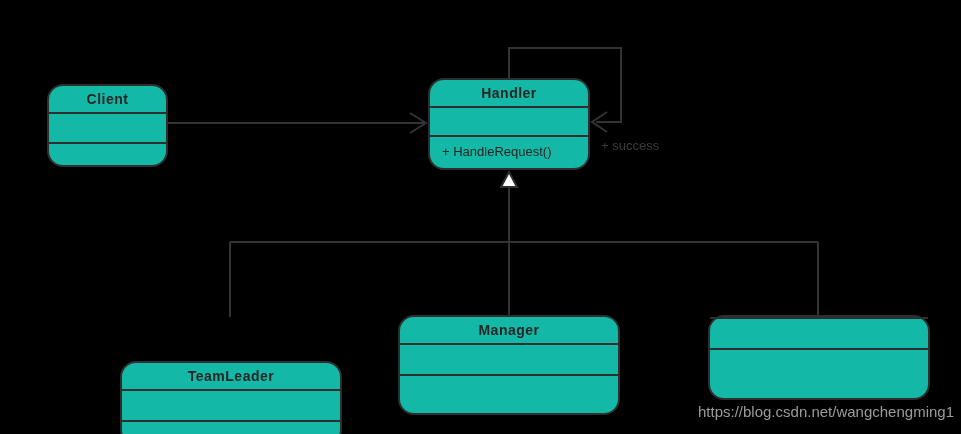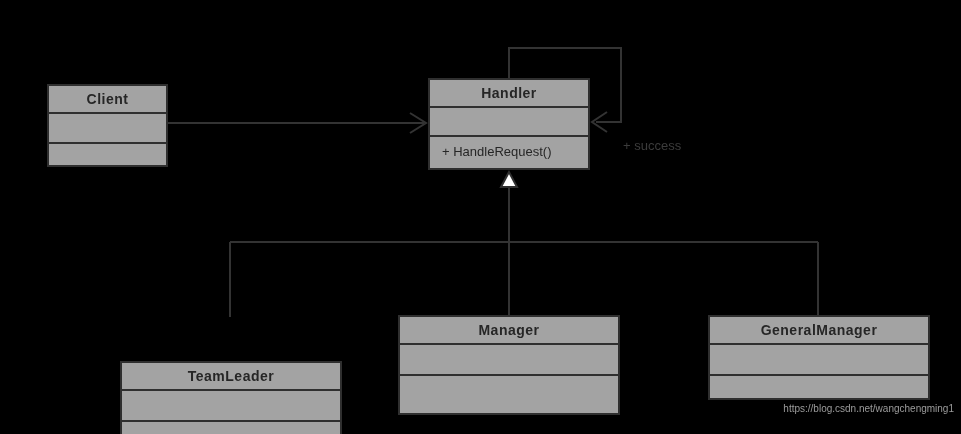--- a/index.html
+++ b/index.html
@@ -11,23 +11,23 @@
     overflow: hidden;
     font-family: "Liberation Sans", sans-serif;
   }
   .edges-layer {
     position: absolute;
     left: 0; top: 0;
     width: 961px; height: 434px;
   }
   .uml-box {
     position: absolute;
-    background: #a3a3a3;
+    background: #14b8a6;
     border: 2px solid #2f2f2f;
-    border-radius: 0;
+    border-radius: 16px;
     box-sizing: border-box;
     color: #262626;
   }
   .uml-title {
     height: 26px;
     line-height: 26px;
     text-align: center;
     font-weight: bold;
     font-size: 14px;
     letter-spacing: 0.5px;
@@ -44,29 +44,29 @@
   .sub .ops        { height: 22px; }
 
   .box-client         { left: 47px;  top: 84px;  width: 121px; height: 83px; }
   .box-handler        { left: 428px; top: 78px;  width: 162px; height: 92px; }
   .box-teamleader     { left: 120px; top: 317px; width: 222px; height: 85px; margin-top: 44px; }
   .box-manager        { left: 398px; top: 315px; width: 222px; height: 100px; }
   .box-generalmanager { left: 708px; top: 315px; width: 222px; height: 85px; }
 
   .edge-label {
     position: absolute;
-    left: 623px; top: 138px;
+    left: 601px; top: 138px;
     font-size: 13px;
     color: #3c3c3c;
     white-space: nowrap;
   }
   .watermark {
     position: absolute;
     right: 7px; top: 403px;
-    font-size: 10px;
+    font-size: 15px;
     color: #9c9c9c;
     white-space: nowrap;
   }
 </style>
 </head>
 <body>
 
 <div class="canvas">
 
   <svg class="edges-layer" width="961" height="434" viewBox="0 0 961 434" fill="none" stroke="#333333" stroke-width="2">
@@ -103,21 +103,20 @@
     <div class="uml-compartment ops"></div>
   </div>
 
   <div class="uml-box sub box-manager">
     <div class="uml-title">Manager</div>
     <div class="uml-compartment attrs"></div>
     <div class="uml-compartment ops"></div>
   </div>
 
   <div class="uml-box sub box-generalmanager">
-    <div class="uml-title">GeneralManager</div>
     <div class="uml-compartment attrs"></div>
     <div class="uml-compartment ops"></div>
   </div>
 
   <span class="edge-label">+ success</span>
 
   <span class="watermark">https://blog.csdn.net/wangchengming1</span>
 
 </div>
 

